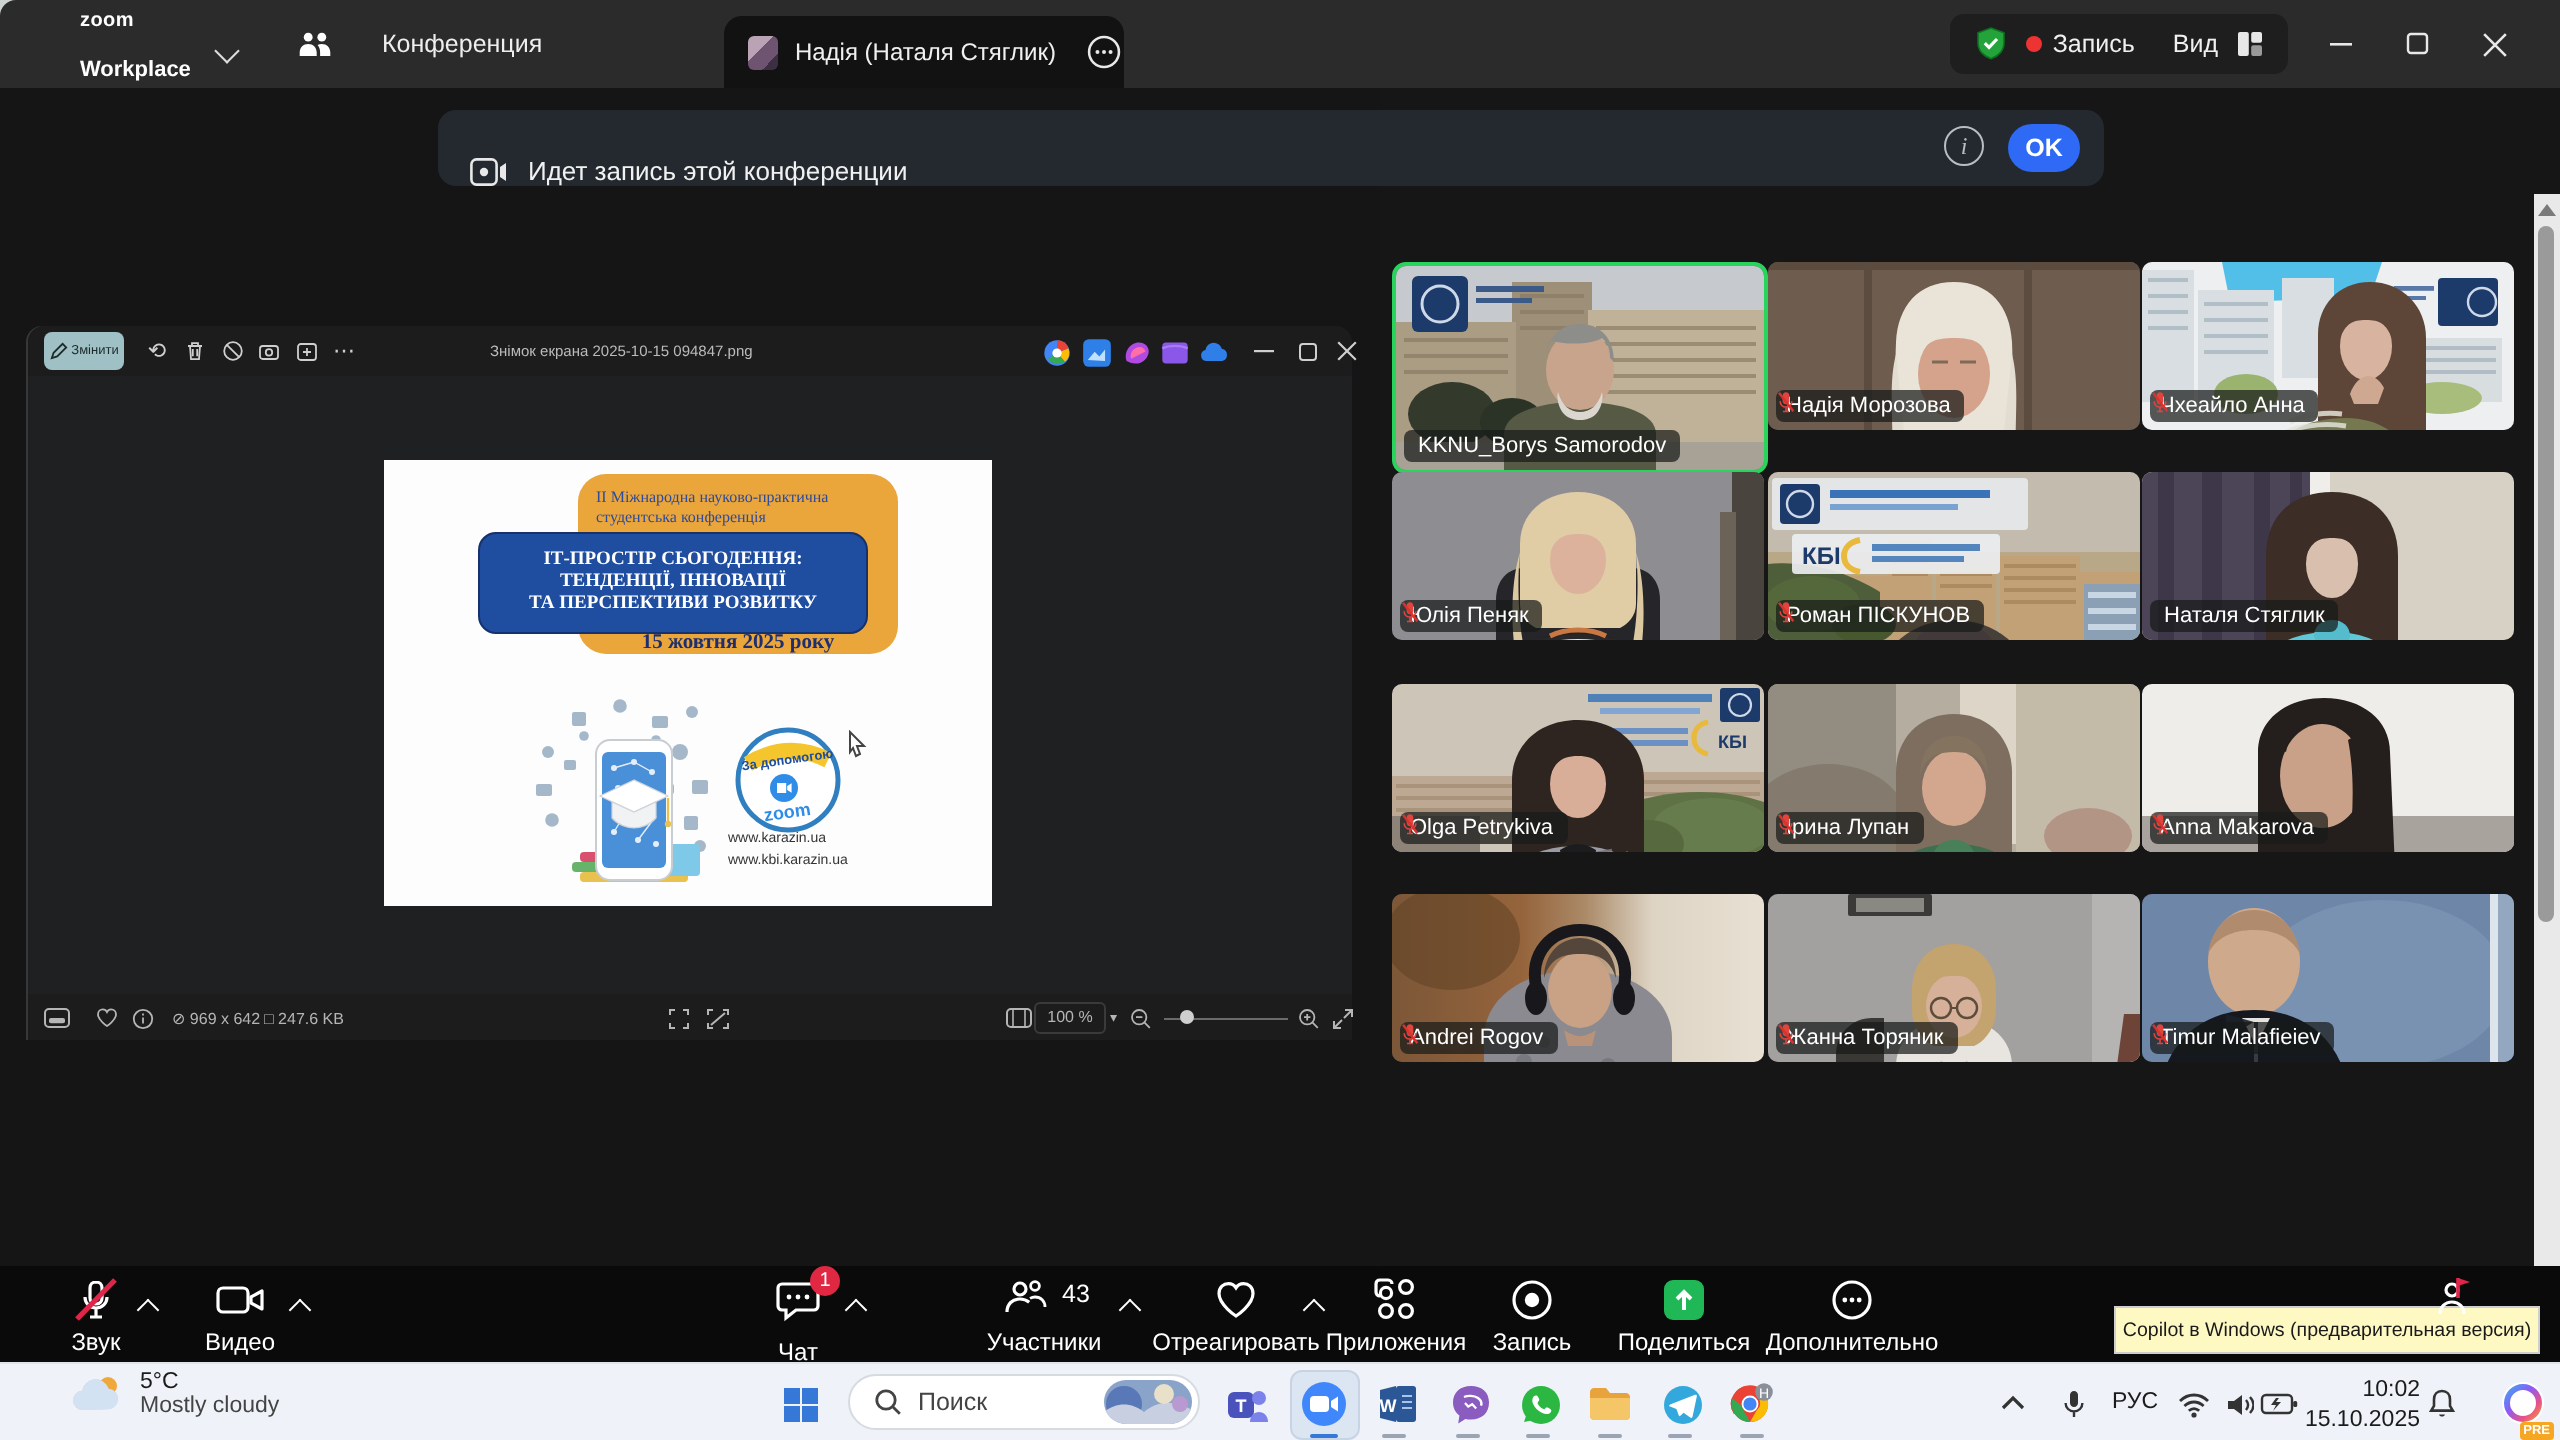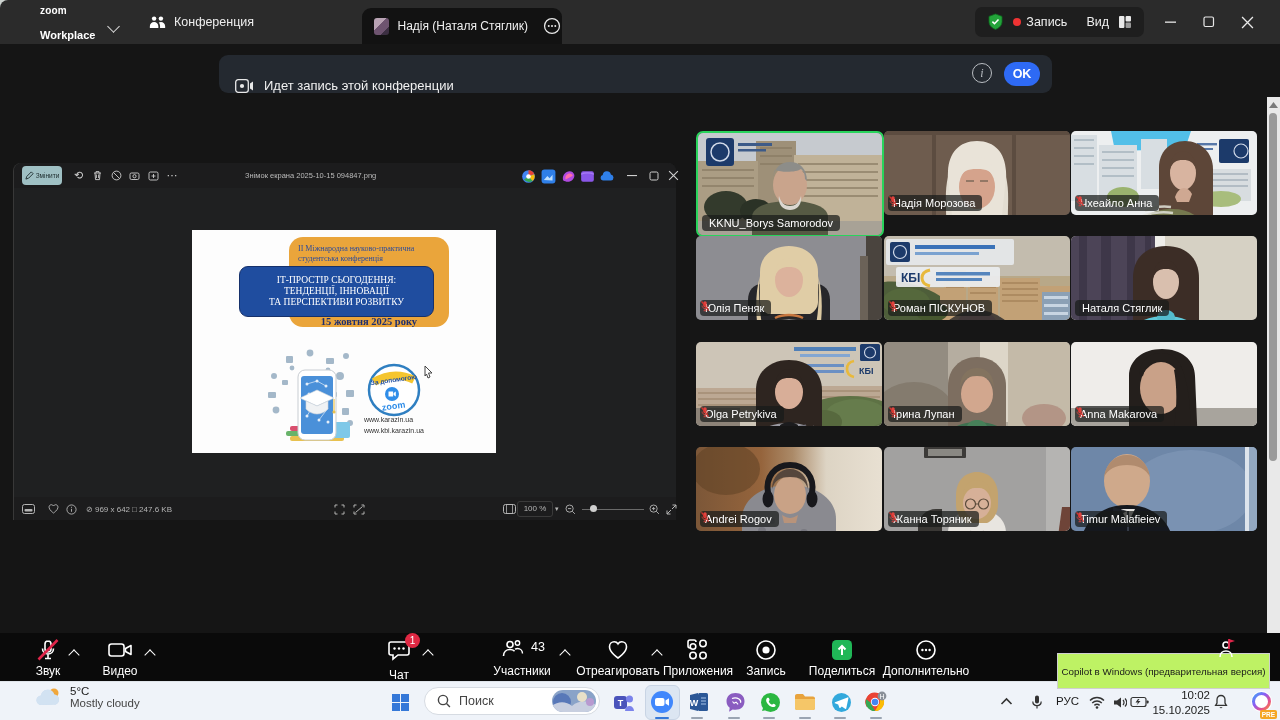--- a/index.html
+++ b/index.html
@@ -3,21 +3,21 @@
 <style>
 html,body{margin:0;padding:0}
 body{width:1280px;height:720px;overflow:hidden;background:#161616;font-family:"Liberation Sans",sans-serif;position:relative}
 
 #topbar{position:absolute;left:0;top:0;width:1280px;height:44px;background:#2b2b2b;border-radius:8px 0 0 0}
 #cornerTL{position:absolute;left:0;top:0;width:10px;height:10px;background:#cdd3d0}
 #topbar .logo{position:absolute;left:40px;top:6px;color:#fff;line-height:1}
 #topbar .logo .z{font-size:10px;font-weight:bold;letter-spacing:.2px}
 #topbar .logo .w{font-size:11px;font-weight:bold;margin-top:14px}
 .chev{display:inline-block;width:8px;height:8px;border-right:1.6px solid #ddd;border-bottom:1.6px solid #ddd;transform:rotate(45deg)}
-#tab1{position:absolute;left:149px;top:0;height:44px;display:flex;align-items:center;gap:8px;color:#eee;font-size:12.5px}
+#tab1{position:absolute;left:149px;top:0;height:44px;display:flex;align-items:center;gap:25px;color:#eee;font-size:12.5px}
 #tabActive{position:absolute;left:362px;top:8px;width:200px;height:36px;background:#121212;border-radius:9px 9px 0 0;display:flex;align-items:center;color:#f0f0f0;font-size:12px;white-space:nowrap}
 #tabActive .av{width:17px;height:17px;border-radius:3px;margin:0 8px 0 12px;background:linear-gradient(135deg,#b9a3b4 0 40%,#6e5470 40% 75%,#3c2f42 75%);}
 #rightCtl{position:absolute;right:0;top:0;height:44px;display:flex;align-items:center}
 #recPill{background:#1e1e1e;border-radius:7px;height:30px;display:flex;align-items:center;padding:0 12px;gap:9px;margin-right:8px}
 #recPill .rz{color:#f0f0f0;font-size:12.5px}
 #recPill{margin-right:8px!important}
 #winctl{display:flex;align-items:center;gap:0}
 #winctl div{width:38px;height:44px;display:flex;align-items:center;justify-content:center;color:#e8e8e8}
 
 #notif{position:absolute;left:219px;top:55px;width:833px;height:38px;background:#242930;border-radius:9px;display:flex;align-items:flex-end;color:#f1f1f1;z-index:3}
@@ -30,40 +30,40 @@
 #ptool{position:absolute;left:0;top:0;width:662px;height:25px;background:#1c1c1d;border-radius:8px 8px 0 0}
 #pedit{position:absolute;left:8px;top:3px;width:40px;height:19px;background:#9fc0c4;border-radius:4px;color:#1c2a2c;font-size:6.5px;display:flex;align-items:center;justify-content:center;gap:2px}
 .pico{position:absolute;top:5px;width:15px;height:15px;color:#cfcfcf;font-size:11px;display:flex;align-items:center;justify-content:center}
 #ptitle{position:absolute;left:231px;top:8px;width:200px;text-align:left;color:#bbb;font-size:7.5px;white-space:nowrap}
 #pstat{position:absolute;left:0;top:334px;width:662px;height:23px;background:#1c1c1d;color:#b5b5b5;font-size:8px}
 
 #slide{position:absolute;left:178px;top:67px;width:304px;height:223px;background:#fdfdfd}
 #orangeBox{position:absolute;left:97px;top:7px;width:160px;height:90px;background:#eaa53b;border-radius:14px}
 #orangeBox .t{color:#2c4b9b;font-weight:normal;font-size:8px;margin:7px 0 0 9px;line-height:1.25;font-family:"Liberation Serif",serif}
 #blueBox{position:absolute;left:47px;top:36px;width:193px;height:49px;background:#1f4d9f;border-radius:9px;border:1px solid #16316b;display:flex;flex-direction:column;align-items:center;justify-content:center}
-#blueBox div{color:#fff;font-weight:normal;font-size:9.5px;line-height:1.18;font-family:"Liberation Serif",serif;white-space:nowrap}
+#blueBox div{color:#fff;font-weight:bold;font-size:9.5px;line-height:1.18;font-family:"Liberation Serif",serif;white-space:nowrap}
 #dateLine{position:absolute;left:97px;top:86px;width:160px;text-align:center;color:#1d2f70;font-weight:bold;font-size:10.5px;font-family:"Liberation Serif",serif}
 #urls{position:absolute;left:172px;top:185px;color:#333;font-size:7px;line-height:1.5}
 
 #grid{position:absolute;left:690px;top:44px;width:590px;height:589px;background:#161616}
 .tile{position:absolute;width:186px;height:84px;border-radius:5px;overflow:hidden;background:#444}
 .tile svg{position:absolute;left:0;top:0}
 .nlab{position:absolute;left:4px;bottom:4px;height:16px;background:rgba(24,26,25,.72);border-radius:4px;display:flex;align-items:center;padding:0 7px 0 5px;gap:4px;color:#fff;font-size:11px;white-space:nowrap}
 .nlab.nom{padding-left:7px}
 .micx{width:10px;height:12px;flex:0 0 auto}
 
 #sbar{position:absolute;left:1267px;top:97px;width:13px;height:536px;background:#e9e9e9}
 #sthumb{position:absolute;left:1269px;top:113px;width:8px;height:348px;background:#9a9a9a;border-radius:4px}
 
 #ztool{position:absolute;left:0;top:633px;width:1280px;height:48px;background:#0a0a0a;color:#fff}
 .zbtn{position:absolute;top:0;height:48px;display:flex;flex-direction:column;align-items:center}
 .zbtn .lab{font-size:12px;margin-top:1px;color:#fff}
 .zchev{position:absolute;top:18px;width:7px;height:7px;border-right:1.5px solid #fff;border-bottom:1.5px solid #fff;transform:rotate(-135deg)}
 
-#ctip{position:absolute;left:1057px;top:653px;width:213px;height:36px;background:#bef264;border:1px solid #cfcfcf;color:#1a1a1a;font-size:9.8px;display:flex;align-items:center;justify-content:center;box-sizing:border-box;z-index:5;white-space:nowrap;overflow:hidden}
+#ctip{position:absolute;left:1057px;top:653px;width:213px;height:24px;background:#fef9c3;border:1px solid #cfcfcf;color:#1a1a1a;font-size:9.8px;display:flex;align-items:center;justify-content:center;box-sizing:border-box;z-index:5;white-space:nowrap;overflow:hidden}
 
 #tbar{position:absolute;left:0;top:681px;width:1280px;height:39px;background:#eff3f9;border-top:1px solid #dfe4ea;box-sizing:border-box}
 #weather{position:absolute;left:36px;top:3px;display:flex;align-items:center;gap:8px;color:#1b1b1b}
 #weather .wt1{font-size:11.5px}
 #weather .wt2{font-size:11.5px;color:#444}
 .tico{position:absolute;top:8px;width:24px;height:24px;display:flex;align-items:center;justify-content:center}
 #search{position:absolute;left:424px;top:5px;width:176px;height:28px;background:#fff;border:1px solid #d6dbe2;border-radius:14px;display:flex;align-items:center;box-sizing:border-box}
 #search .stxt{color:#444;font-size:12.5px;margin-left:8px}
 #sthumbimg{position:absolute;right:3px;top:2px;width:44px;height:22px;border-radius:11px;overflow:hidden}
 #tray{position:absolute;left:0;top:0;width:1280px;height:39px;color:#1b1b1b}

